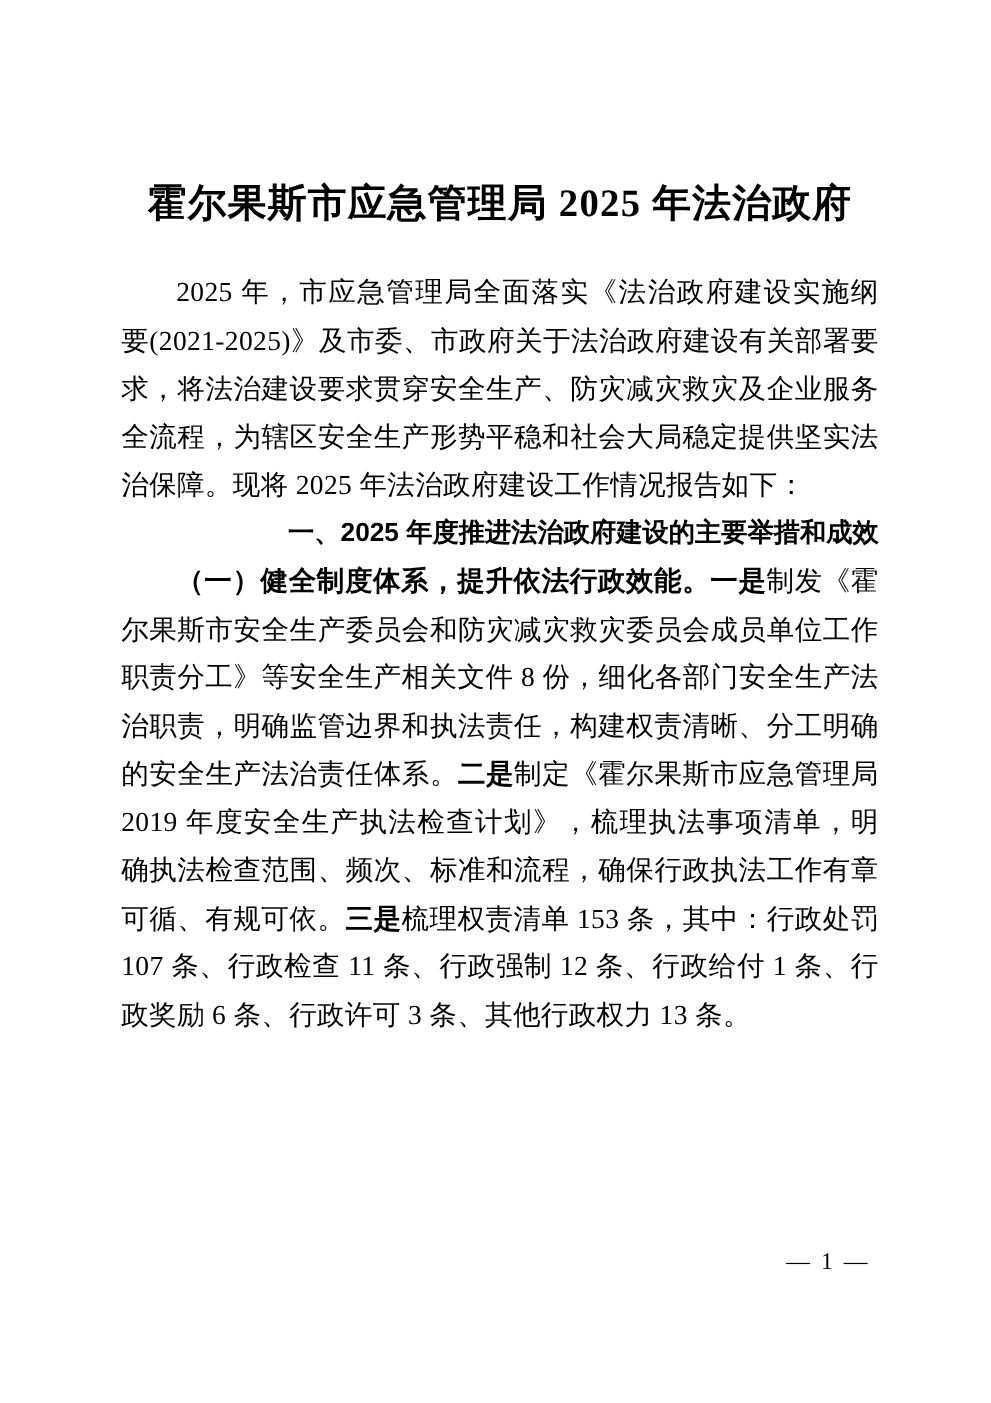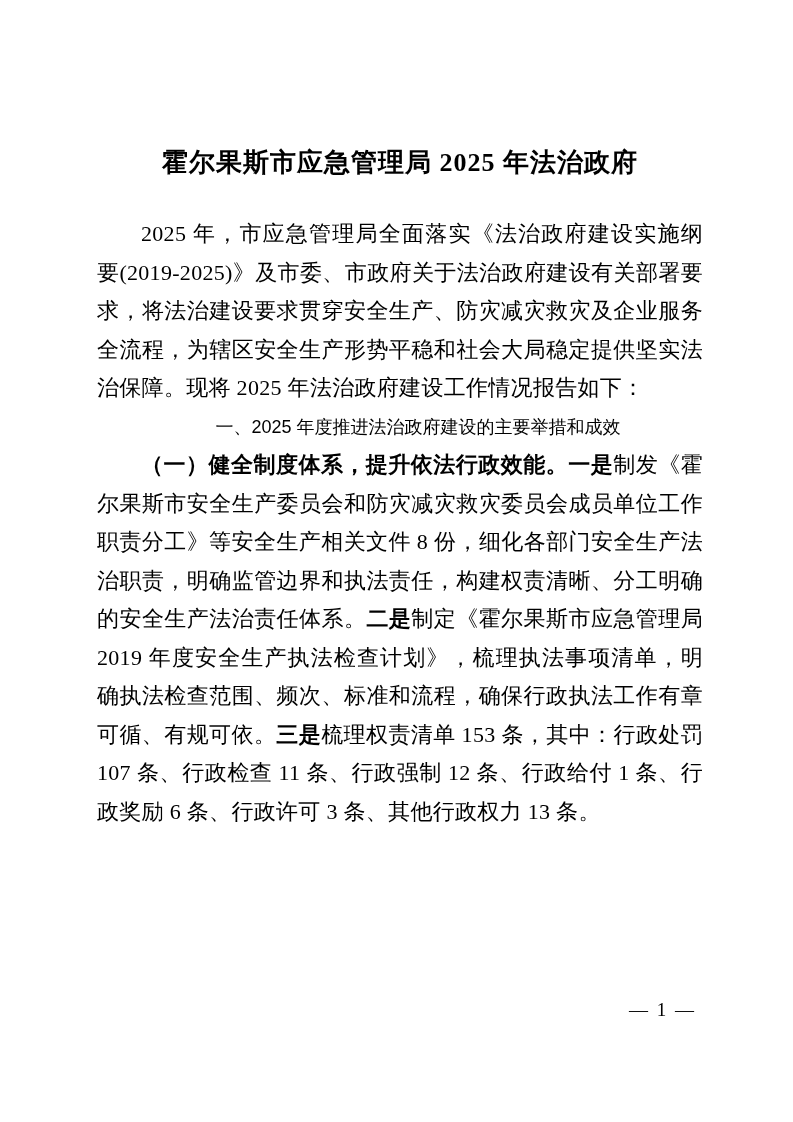--- a/index.html
+++ b/index.html
@@ -13,41 +13,41 @@
     color: #000;
     font-family: "Liberation Serif", "DejaVu Serif", serif;
   }
   .content {
     position: absolute;
     left: 97px;
     top: 141px;
     width: 606px;
   }
   .doc-title {
-    font-size: 26px;
+    font-size: 31px;
     font-weight: bold;
     text-align: center;
     line-height: 44px;
     letter-spacing: 1px;
     margin-bottom: 30px;
   }
   .title-line { display: block; }
   .body-para {
     font-size: 22px;
     line-height: 38.5px;
     text-align: justify;
     text-indent: 2em;
     letter-spacing: 0.3px;
   }
   .section-heading {
-    font-size: 18px;
+    font-size: 21px;
     line-height: 38.5px;
     text-indent: 2em;
-    font-weight: normal;
-    text-align: center;
+    font-weight: bold;
+    text-align: right;
     font-family: "Liberation Sans", "DejaVu Sans", sans-serif;
   }
   .body-para b { font-weight: bold; }
   .page-number {
     position: absolute;
     top: 999px;
     right: 97px;
     font-size: 19px;
     letter-spacing: 2px;
     font-family: "Liberation Serif", "DejaVu Serif", serif;
@@ -56,21 +56,21 @@
 </head>
 <body>
 
 <div class="page">
   <div class="content">
 
     <h1 class="doc-title">
         <span class="title-line">霍尔果斯市应急管理局 2025 年法治政府</span>
       </h1>
 
-    <p class="body-para">2025 年，市应急管理局全面落实《法治政府建设实施纲要(2019-2025)》及市委、市政府关于法治政府建设有关部署要求，将法治建设要求贯穿安全生产、防灾减灾救灾及企业服务全流程，为辖区安全生产形势平稳和社会大局稳定提供坚实法治保障。现将 2025 年法治政府建设工作情况报告如下：</p>
+    <p class="body-para">2025 年，市应急管理局全面落实《法治政府建设实施纲要(2021-2025)》及市委、市政府关于法治政府建设有关部署要求，将法治建设要求贯穿安全生产、防灾减灾救灾及企业服务全流程，为辖区安全生产形势平稳和社会大局稳定提供坚实法治保障。现将 2025 年法治政府建设工作情况报告如下：</p>
 
     <h2 class="section-heading">一、2025 年度推进法治政府建设的主要举措和成效</h2>
 
     <p class="body-para"><b>（一）健全制度体系，提升依法行政效能。一是</b><span>制发《霍尔果斯市安全生产委员会和防灾减灾救灾委员会成员单位工作职责分工》等安全生产相关文件 8 份，细化各部门安全生产法治职责，明确监管边界和执法责任，构建权责清晰、分工明确的安全生产法治责任体系。</span><b>二是</b><span>制定《霍尔果斯市应急管理局 2019 年度安全生产执法检查计划》，梳理执法事项清单，明确执法检查范围、频次、标准和流程，确保行政执法工作有章可循、有规可依。</span><b>三是</b><span>梳理权责清单 153 条，其中：行政处罚 107 条、行政检查 11 条、行政强制 12 条、行政给付 1 条、行政奖励 6 条、行政许可 3 条、其他行政权力 13 条。</span></p>
 
 
   </div>
 
   <div class="page-number">— 1 —</div>
 </div>

